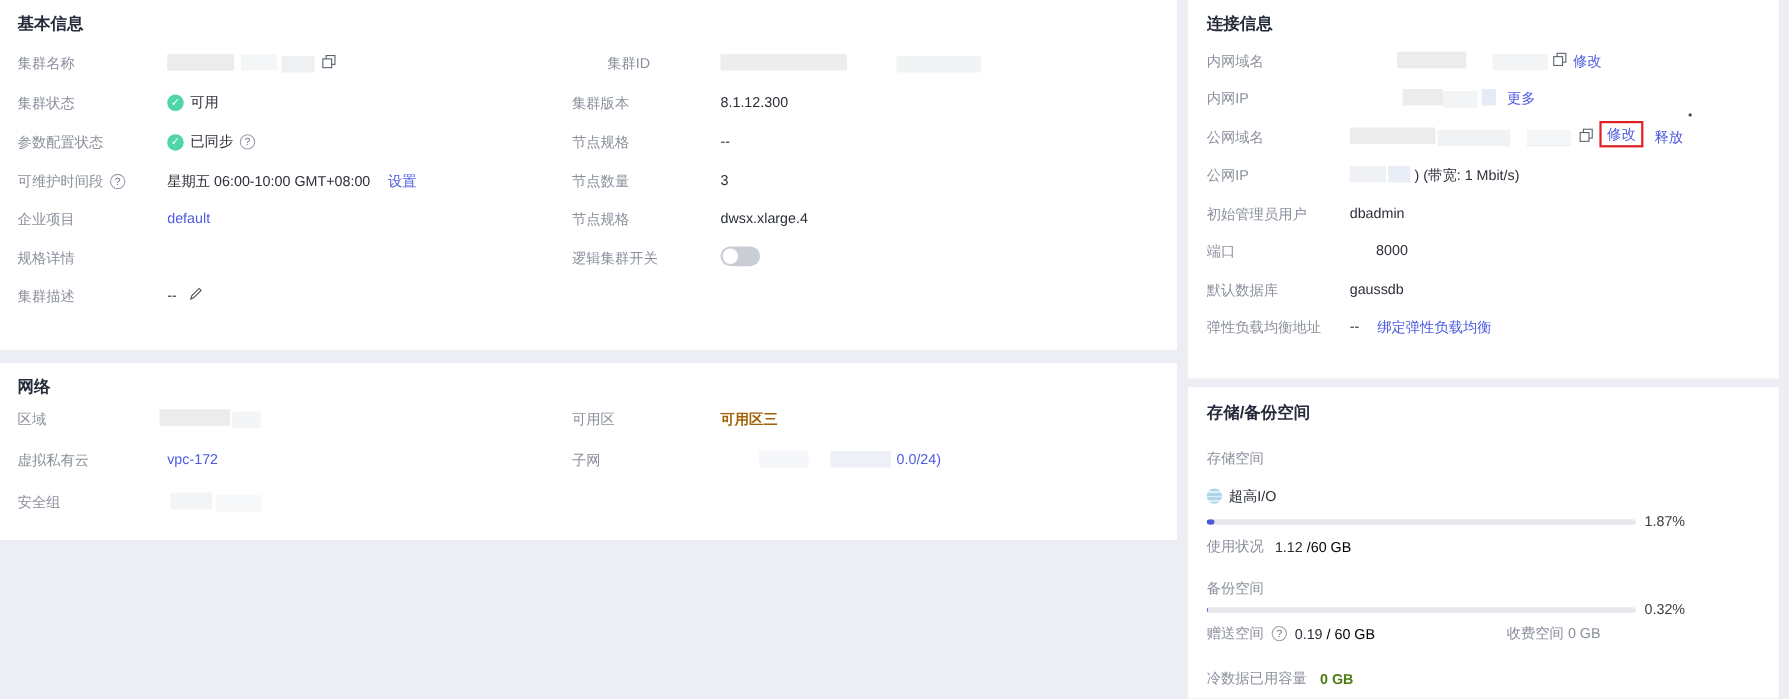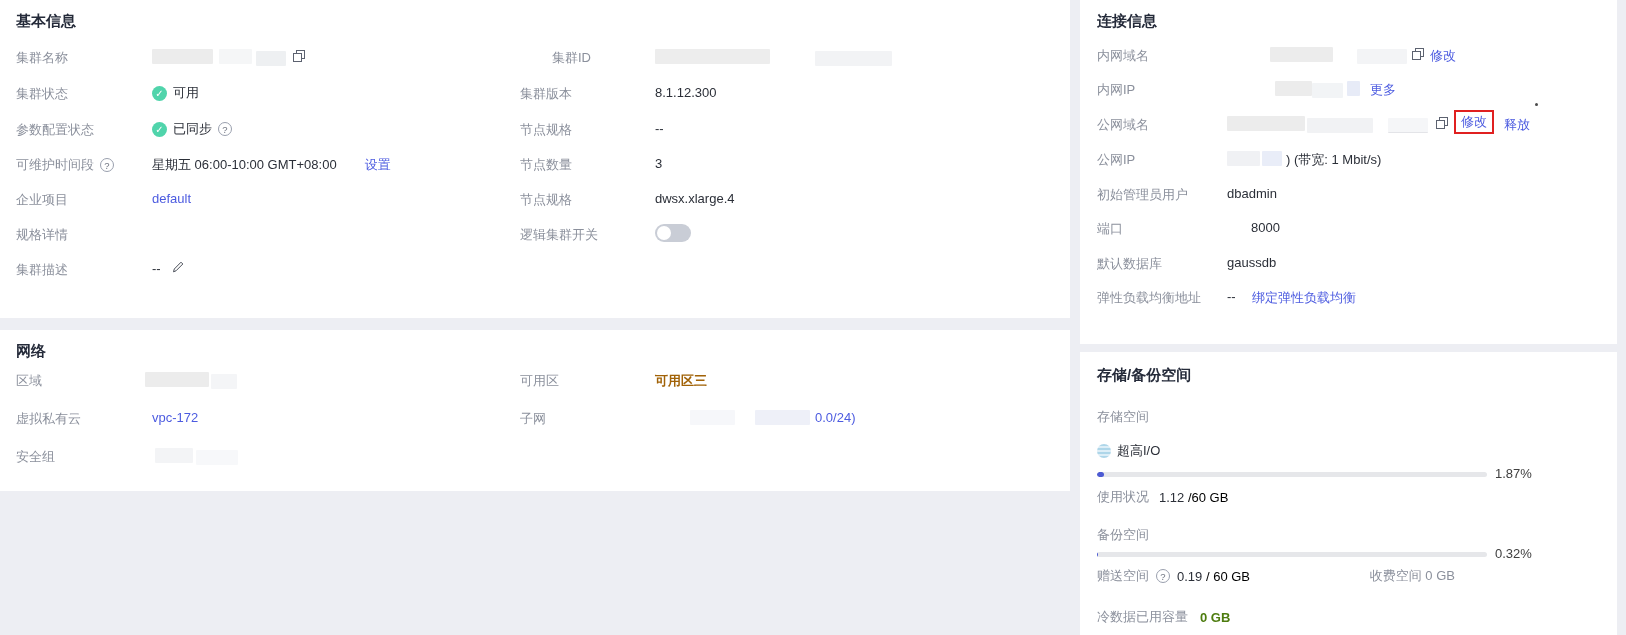--- a/index.html
+++ b/index.html
@@ -63,21 +63,21 @@
   <div class="val flexrow" style="left:152px; top:120px;">
     <span class="chk">✓</span>
     <span>已同步</span>
     <span class="help">?</span>
   </div>
 
   <div class="lbl flexrow" style="left:16px; top:156px;">
     <span>可维护时间段</span>
     <span class="help">?</span>
   </div>
-  <div class="val flexrow" style="left:152px; top:156px; gap:28px;">
+  <div class="val flexrow" style="left:152px; top:156px; gap:16px;">
     <span>星期五 06:00-10:00 GMT+08:00</span>
     <a class="lnk">设置</a>
   </div>
 
   <div class="lbl" style="left:16px; top:191px;">企业项目</div>
   <a class="val lnk" style="left:152px; top:191px;">default</a>
 
   <div class="lbl" style="left:16px; top:226px;">规格详情</div>
 
   <div class="lbl" style="left:16px; top:261px;">集群描述</div>

